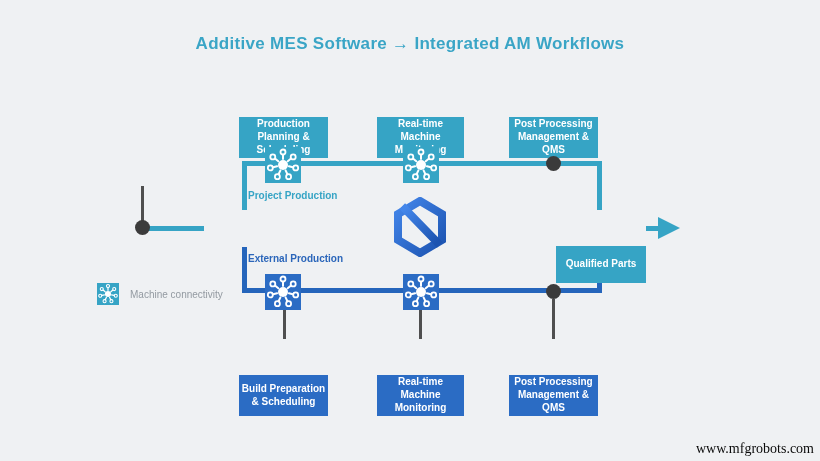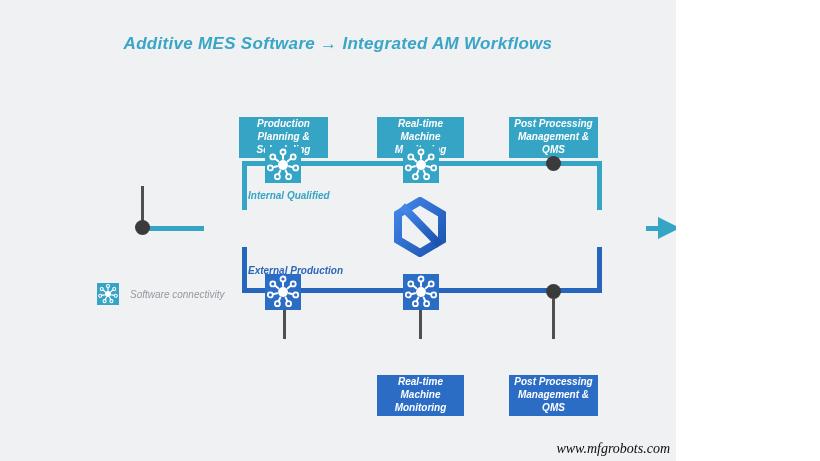--- a/index.html
+++ b/index.html
@@ -1,19 +1,19 @@
 <!DOCTYPE html>
 <html><head>
 <meta charset="utf-8">
 <style>
   html,body{margin:0;padding:0;}
   body{font-family:"Liberation Sans",sans-serif;}
   .canvas{
-    position:relative;width:676px;height:461px;
-    background:#eff1f3;overflow:hidden;font-style:italic;
+    position:relative;width:820px;height:461px;
+    background:#eff1f3;overflow:hidden;
   }
   .title{
     position:absolute;left:0;right:0;top:34px;
     text-align:center;font-size:17px;font-weight:700;
     color:#3aa5c6;letter-spacing:.3px;
   }
   .box{
     position:absolute;display:flex;align-items:center;justify-content:center;
     text-align:center;color:#fff;font-weight:700;font-size:10px;
     line-height:1.28;padding:2px;box-sizing:border-box;z-index:5;margin-top:36px;
@@ -24,21 +24,21 @@
   .line-teal{background:#36a4c5;}
   .line-blue{background:#2565bb;}
   .line-gray{background:#4f4f4f;}
   .dot{
     position:absolute;width:15px;height:15px;border-radius:50%;
     background:#3b3b3b;z-index:6;
   }
   .micon{position:absolute;z-index:6;}
   .flow-label{position:absolute;font-size:10px;font-weight:700;z-index:4;}
   .label-teal{color:#36a4c5;}
-  .label-blue{color:#2b66ba;margin-top:12px;}
+  .label-blue{color:#2b66ba;}
   .legend-text{
     position:absolute;left:130px;top:289px;font-size:10px;
     color:#939aa1;z-index:4;
   }
   .arrow-head{
     position:absolute;left:658px;top:217px;width:0;height:0;
     border-left:22px solid #36a4c5;
     border-top:11px solid transparent;
     border-bottom:11px solid transparent;z-index:3;
   }
@@ -107,48 +107,54 @@
   <div class="box teal" style="left:239px;top:81px;width:89px;height:41px">
     <span>Production Planning &amp; Scheduling</span>
   </div>
   <div class="box teal" style="left:377px;top:81px;width:87px;height:41px">
     <span>Real-time Machine Monitoring</span>
   </div>
   <div class="box teal" style="left:509px;top:81px;width:89px;height:41px">
     <span>Post Processing Management &amp; QMS</span>
   </div>
 
+  <div class="box teal" style="left:556px;top:210px;width:90px;height:37px">
+    <span>Qualified Parts</span>
+  </div>
 
+  <div class="box blue" style="left:239px;top:339px;width:89px;height:41px">
+    <span>Build Preparation &amp; Scheduling</span>
+  </div>
   <div class="box blue" style="left:377px;top:339px;width:87px;height:41px">
     <span>Real-time Machine Monitoring</span>
   </div>
   <div class="box blue" style="left:509px;top:339px;width:89px;height:41px">
     <span>Post Processing Management &amp; QMS</span>
   </div>
 
   <svg class="micon" style="left:265px;top:147px;background:#36a4c5" width="36" height="36">
       <use href="#hub"></use>
     </svg>
   <svg class="micon" style="left:403px;top:147px;background:#36a4c5" width="36" height="36">
       <use href="#hub"></use>
     </svg>
   <svg class="micon" style="left:265px;top:274px;background:#2b6cc4" width="36" height="36">
       <use href="#hub"></use>
     </svg>
   <svg class="micon" style="left:403px;top:274px;background:#2b6cc4" width="36" height="36">
       <use href="#hub"></use>
     </svg>
 
-  <div class="flow-label label-teal" style="left:248px;top:190px">Internal Qualified</div>
+  <div class="flow-label label-teal" style="left:248px;top:190px">Project Production</div>
   <div class="flow-label label-blue" style="left:248px;top:253px">External Production</div>
 
   <svg class="micon" style="left:97px;top:283px;background:#36a4c5" width="22" height="22">
       <use href="#hub"></use>
     </svg>
-  <div class="legend-text">Software connectivity</div>
+  <div class="legend-text">Machine connectivity</div>
 
   <svg class="logo" width="52" height="60" viewBox="0 0 52 60">
     <defs>
       <linearGradient id="lg" x1="0" y1="0" x2="1" y2="1">
         <stop offset="0" stop-color="#4386ea"></stop>
         <stop offset="1" stop-color="#1c53b0"></stop>
       </linearGradient>
     </defs>
     <path d="M26 4 L48 17 L48 43 L26 56 L4 43 L4 17 Z" fill="none" stroke="url(#lg)" stroke-width="8" stroke-linejoin="miter"></path>
     <path d="M11 12 L43 45" stroke="url(#lg)" stroke-width="8" stroke-linecap="square"></path>

